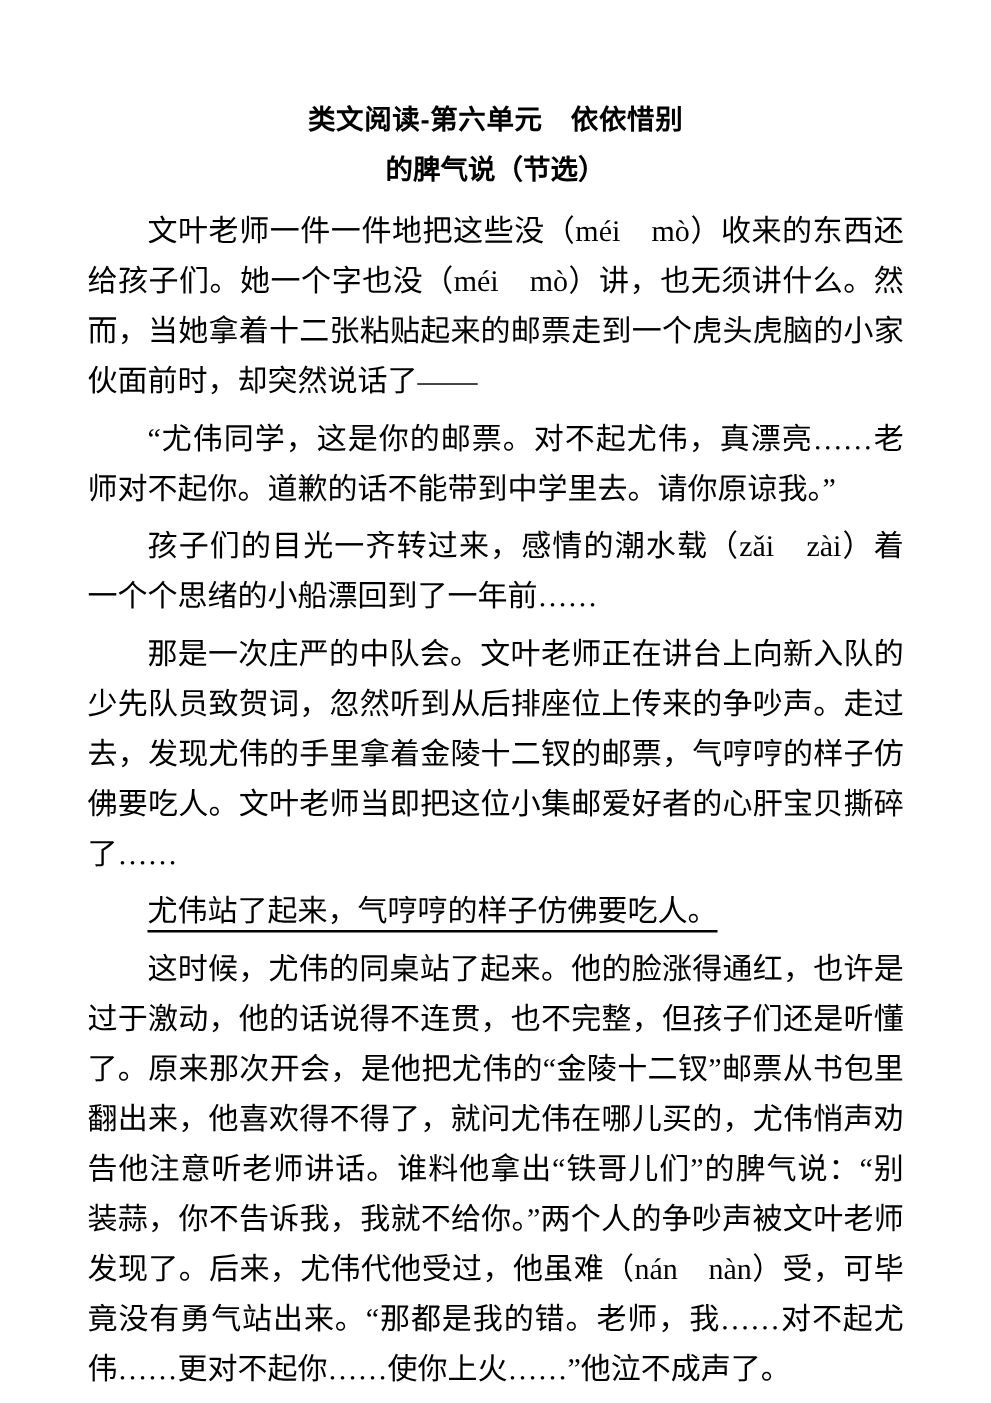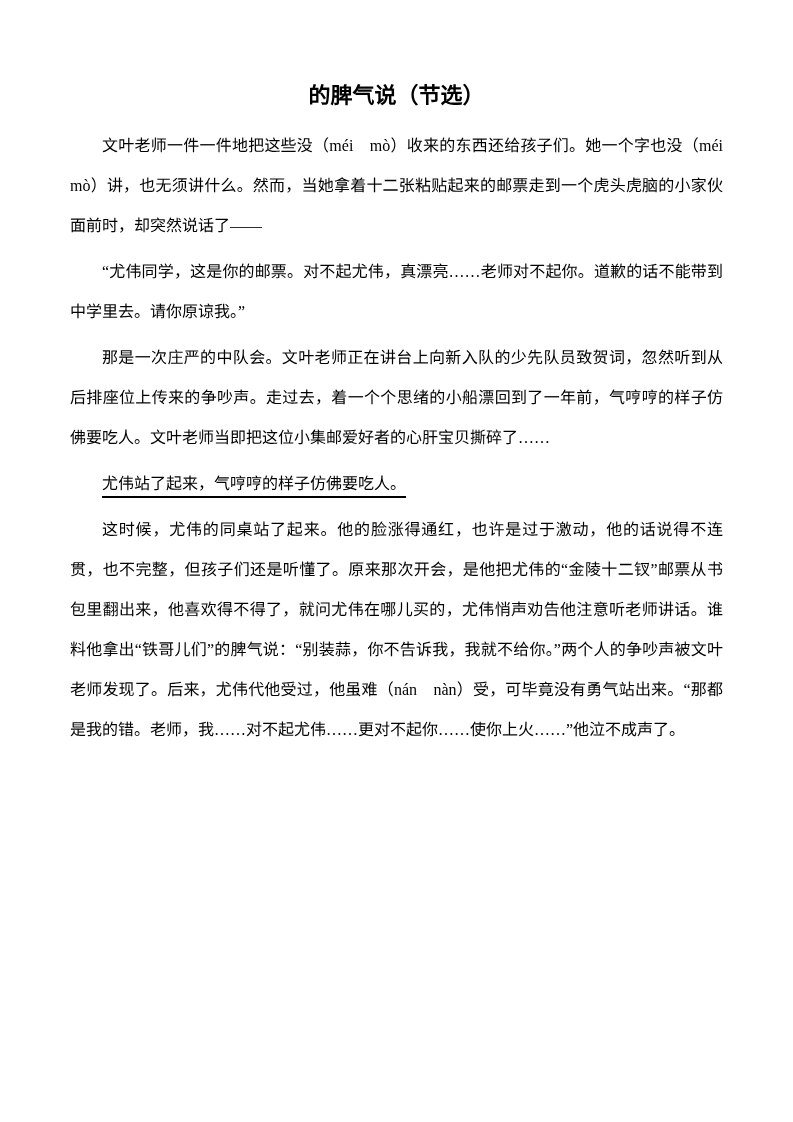--- a/index.html
+++ b/index.html
@@ -37,38 +37,40 @@
     font-weight: bold;
     line-height: 28px;
     text-align: center;
   }
   .article {
     width: 653px;
   }
   .para {
     margin: 0 0 6px 0;
     font-family: "Liberation Serif", "DejaVu Serif", serif;
-    font-size: 16px;
+    font-size: 24px;
     line-height: 40px;
     text-align: justify;
     text-justify: inter-character;
     text-indent: 2em;
   }
   .para.underlined {
     text-decoration: underline;
     text-underline-offset: 7px;
     text-decoration-thickness: 1.5px;
   }
 </style>
 </head>
 <body>
 
 <div class="page">
+  <h1 class="doc-title">类文阅读-第六单元　依依惜别</h1>
   <h2 class="doc-subtitle">的脾气说（节选）</h2>
 
   <div class="article">
     <p class="para">文叶老师一件一件地把这些没（méi　mò）收来的东西还给孩子们。她一个字也没（méi　mò）讲，也无须讲什么。然而，当她拿着十二张粘贴起来的邮票走到一个虎头虎脑的小家伙面前时，却突然说话了——</p>
     <p class="para">“尤伟同学，这是你的邮票。对不起尤伟，真漂亮……老师对不起你。道歉的话不能带到中学里去。请你原谅我。”</p>
-    <p class="para">那是一次庄严的中队会。文叶老师正在讲台上向新入队的少先队员致贺词，忽然听到从后排座位上传来的争吵声。走过去，着一个个思绪的小船漂回到了一年前，气哼哼的样子仿佛要吃人。文叶老师当即把这位小集邮爱好者的心肝宝贝撕碎了……</p>
+    <p class="para">孩子们的目光一齐转过来，感情的潮水载（zǎi　zài）着一个个思绪的小船漂回到了一年前……</p>
+    <p class="para">那是一次庄严的中队会。文叶老师正在讲台上向新入队的少先队员致贺词，忽然听到从后排座位上传来的争吵声。走过去，发现尤伟的手里拿着金陵十二钗的邮票，气哼哼的样子仿佛要吃人。文叶老师当即把这位小集邮爱好者的心肝宝贝撕碎了……</p>
     <p class="para underlined">尤伟站了起来，气哼哼的样子仿佛要吃人。</p>
     <p class="para">这时候，尤伟的同桌站了起来。他的脸涨得通红，也许是过于激动，他的话说得不连贯，也不完整，但孩子们还是听懂了。原来那次开会，是他把尤伟的“金陵十二钗”邮票从书包里翻出来，他喜欢得不得了，就问尤伟在哪儿买的，尤伟悄声劝告他注意听老师讲话。谁料他拿出“铁哥儿们”的脾气说：“别装蒜，你不告诉我，我就不给你。”两个人的争吵声被文叶老师发现了。后来，尤伟代他受过，他虽难（nán　nàn）受，可毕竟没有勇气站出来。“那都是我的错。老师，我……对不起尤伟……更对不起你……使你上火……”他泣不成声了。</p>
   </div>
 </div>
 
 </body></html>

